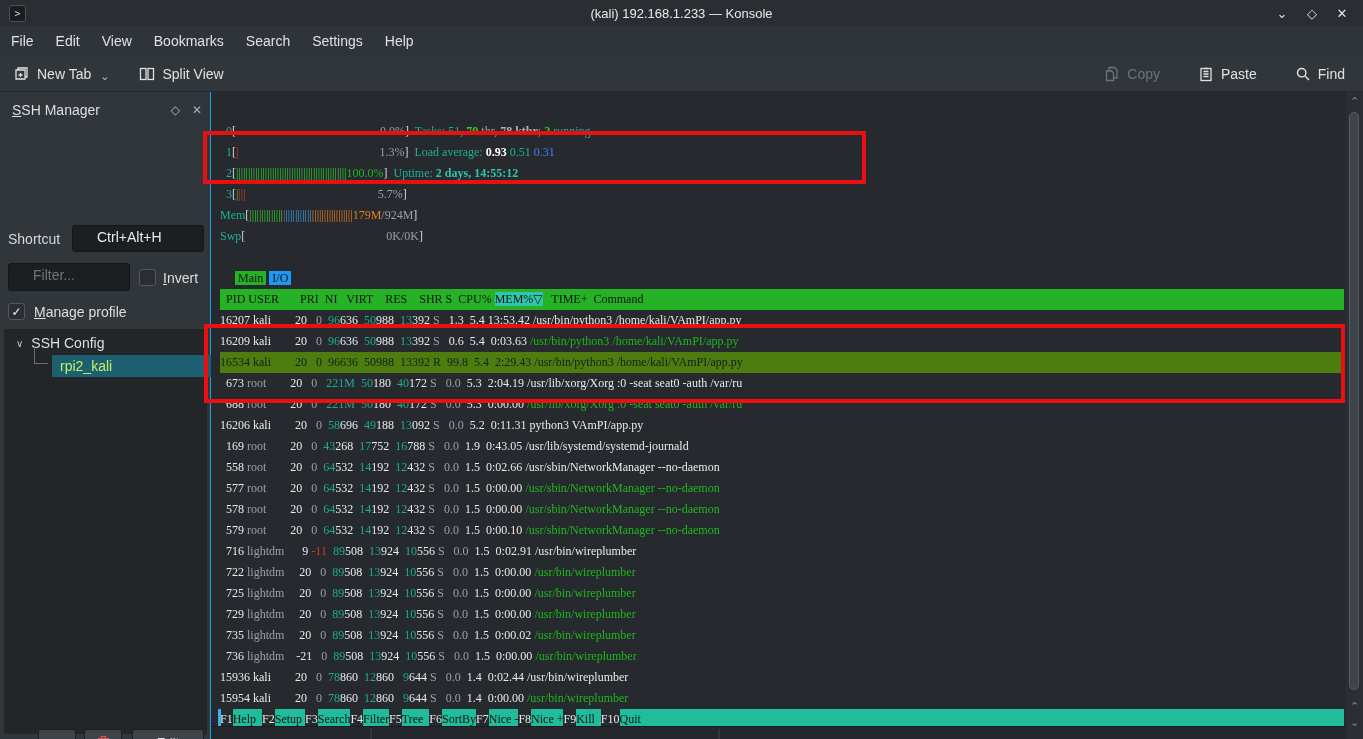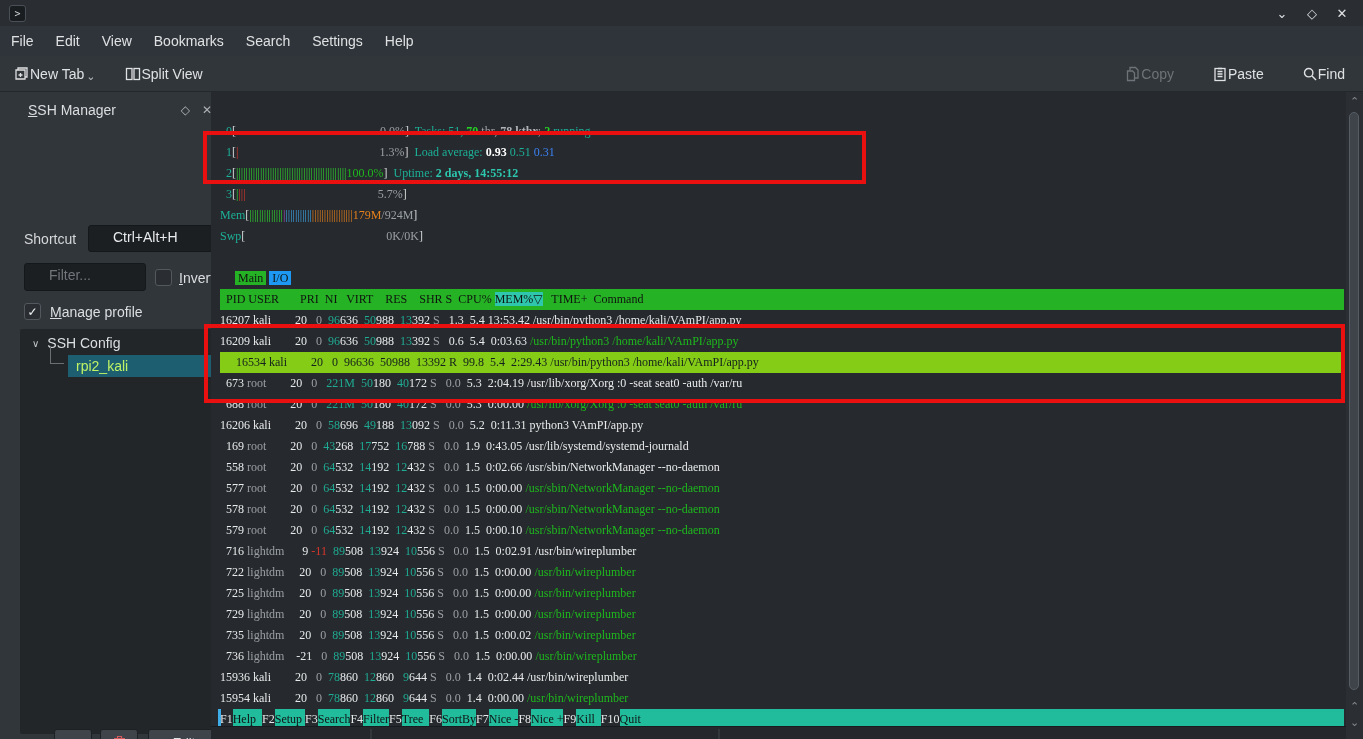--- a/index.html
+++ b/index.html
@@ -16,28 +16,28 @@
     color:#dfe1e2; font-size:13px; margin-right:4px; }
   #win-buttons { position:absolute; right:4px; top:2px; display:flex; }
   
   #menubar { position:absolute; left:0; top:26px; width:1363px; height:30px;
     background:#2f343a; display:flex; align-items:center; color:#dfe1e2; font-size:14px; }
   .menu-item { padding:4px 11px; }
   
   #toolbar { position:absolute; left:0; top:56px; width:1363px; height:36px;
     background:#31363b; border-bottom:1px solid #24282c; display:flex; align-items:center;
     color:#dfe1e2; font-size:14px; }
-  .tbtn { display:flex; align-items:center; padding:5px 8px; }
+  .tbtn { display:flex; align-items:center; gap:7px; padding:5px 8px; }
   .tbtn svg { display:block; }
   .tb-right { position:absolute; right:10px; display:flex; }
   .disabled { color:#6e7377; }
   .chev { font-size:11px; color:#b9bdc0; margin-left:2px; margin-top:6px; }
   
-  #sidebar { position:absolute; left:16px; top:92px; width:211px; height:647px;
-    background:#31363b; border-right:7px solid #0ea5e9; color:#dcdee0; font-size:14px; }
+  #sidebar { position:absolute; left:0; top:92px; width:211px; height:647px;
+    background:#31363b; border-right:1px solid #0ea5e9; color:#dcdee0; font-size:14px; }
   #sb-head { position:absolute; left:0; top:8px; width:100%; height:20px; display:flex; align-items:center; }
   #sb-title { margin-left:12px; }
   #sb-icons { position:absolute; right:8px; display:flex; gap:12px; color:#aeb2b5; font-size:12px; }
   .sb-label { color:#d6d8d9; }
   .sb-input { background:#1c1f22; border:1px solid #15181a; border-radius:3px;
     color:#e8eaeb; font-size:14px; padding:3px 24px; font-family:"Liberation Sans",sans-serif; }
   #shortcut-input { position:absolute; left:72px; top:133px; width:132px; height:27px; }
   #shortcut-label { position:absolute; left:8px; top:139px; }
   #filter-input { position:absolute; left:8px; top:171px; width:122px; height:28px; color:#71767a; }
   .checkbox { width:17px; height:17px; background:#2a2e32; border:1px solid #53585e;
@@ -75,21 +75,21 @@
   .t-whiteb{ color:#ffffff; font-weight:bold; }
   .t-red   { color:#d8372c; }
   .t-orange{ color:#e5801b; }
   .t-purple{ color:#9b4fc0; }
   .t-blue  { color:#3da4e3; }
   .t-bgreen{ color:#2ed02e; }
   .t-bracket{ color:#d4d6d7; }
   .hdr { background:#25b325; }
   .hdr span { color:#10140f; }
   .hdr .sortcell { background:#2ec7ad; }
-  .sel { background:#84cc16;padding-left:16px; }
+  .sel { background:#4d7c0f; }
   .sel span { color:#14201d !important; font-weight:normal !important; }
   .tab-main { background:#25b325; color:#10140f; }
   .tab-io   { background:#1d99f3; color:#10140f; }
   .fbar-line { display:flex; }
   .fk-key { color:#e8eaeb; }
   .fk-label { background:#21bc9b; color:#101314; }
   .fk-fill { flex:1; }
   .cursorbar { position:absolute; left:-2px; width:3px; height:21px; background:#3daee9; }
   
   #tabstrip { position:absolute; left:211px; top:726px; width:1152px; height:13px;
@@ -101,20 +101,21 @@
     background:#3f444a; border:1px solid #565c63; border-radius:5px; }
   .sb-arrow { position:absolute; left:2px; width:13px; text-align:center; color:#868b90; font-size:11px; }
   
   .anno { position:absolute; border:4px solid #ea1010; z-index:50; }
 </style>
 </head>
 <body>
 
 <div id="titlebar">
   <div id="app-icon">&gt;</div>
+  <div id="win-title">(kali) 192.168.1.233 — Konsole</div>
   <div id="win-buttons">
     <div class="winbtn">⌄</div>
     <div class="winbtn">◇</div>
     <div class="winbtn">✕</div>
   </div>
 </div>
 
 <div id="menubar">
     <span class="menu-item">File</span>
     <span class="menu-item">Edit</span>

